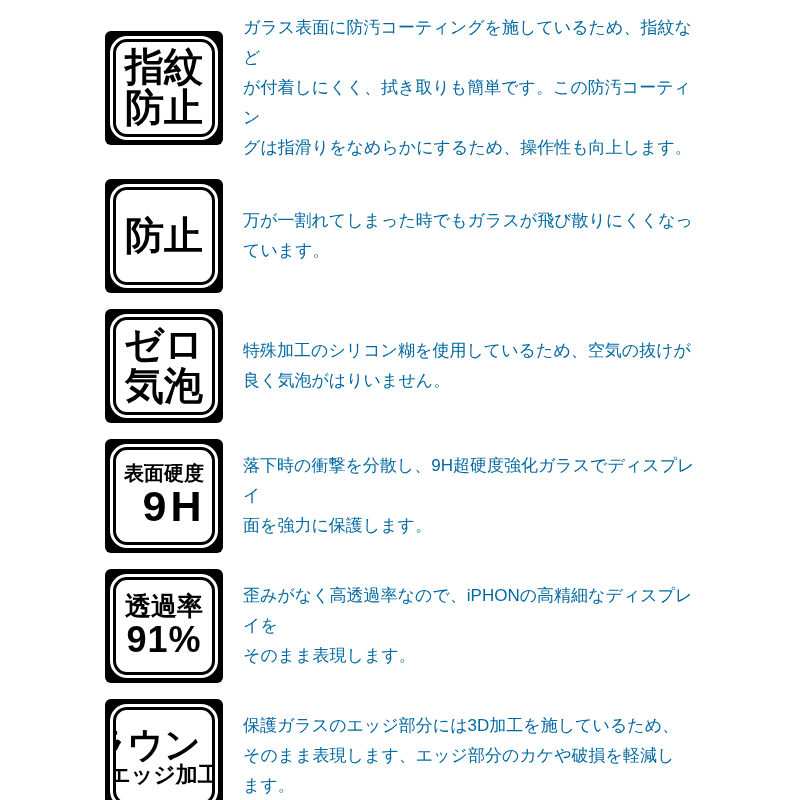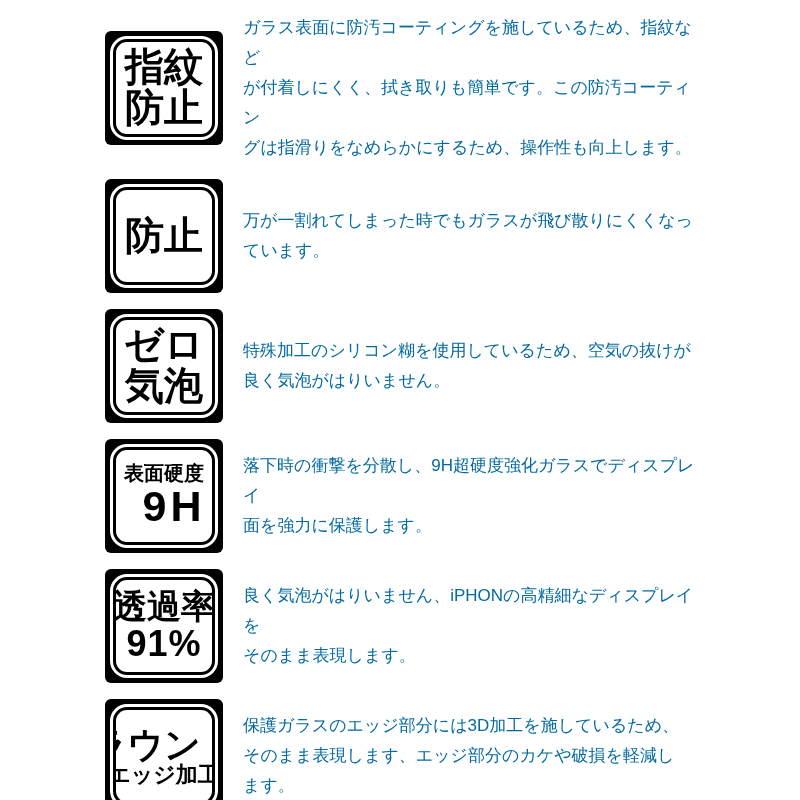--- a/index.html
+++ b/index.html
@@ -60,21 +60,21 @@
     font-weight: 900;
     color: #000000;
     line-height: 1.05;
     text-align: center;
     white-space: nowrap;
     letter-spacing: 0;
   }
   .b-k2   { font-size: 39px; }                      
   .b-s4   { font-size: 20px; }                      
   .b-num  { font-size: 43px; letter-spacing: 4px; margin-left: 20px; } 
-  .b-s3   { font-size: 34px; }                      
+  .b-s3   { font-size: 26px; }                      
   .b-num2 { font-size: 36px; letter-spacing: 1px; } 
   .b-m4   { font-size: 36px; }                      
   .b-m5   { font-size: 22px; }                      
   .desc {
     margin-left: 20px;
     font-size: 17px;
     line-height: 30px;
     color: #0369a1;
     white-space: pre-line;
   }
@@ -138,21 +138,21 @@
 
   <div class="feature-row">
     <div class="badge">
       <div class="badge-frame">
         <div class="badge-core">
           <div class="b-line b-s3">透過率</div>
           <div class="b-line b-num2">91%</div>
         </div>
       </div>
     </div>
-    <div class="desc">良く気泡がはりいません、iPHONの高精細なディスプレイを
+    <div class="desc">歪みがなく高透過率なので、iPHONの高精細なディスプレイを
 そのまま表現します。</div>
   </div>
 
   <div class="feature-row">
     <div class="badge">
       <div class="badge-frame">
         <div class="badge-core">
           <div class="b-line b-m4">ラウンド</div>
           <div class="b-line b-m5">エッジ加工</div>
         </div>

